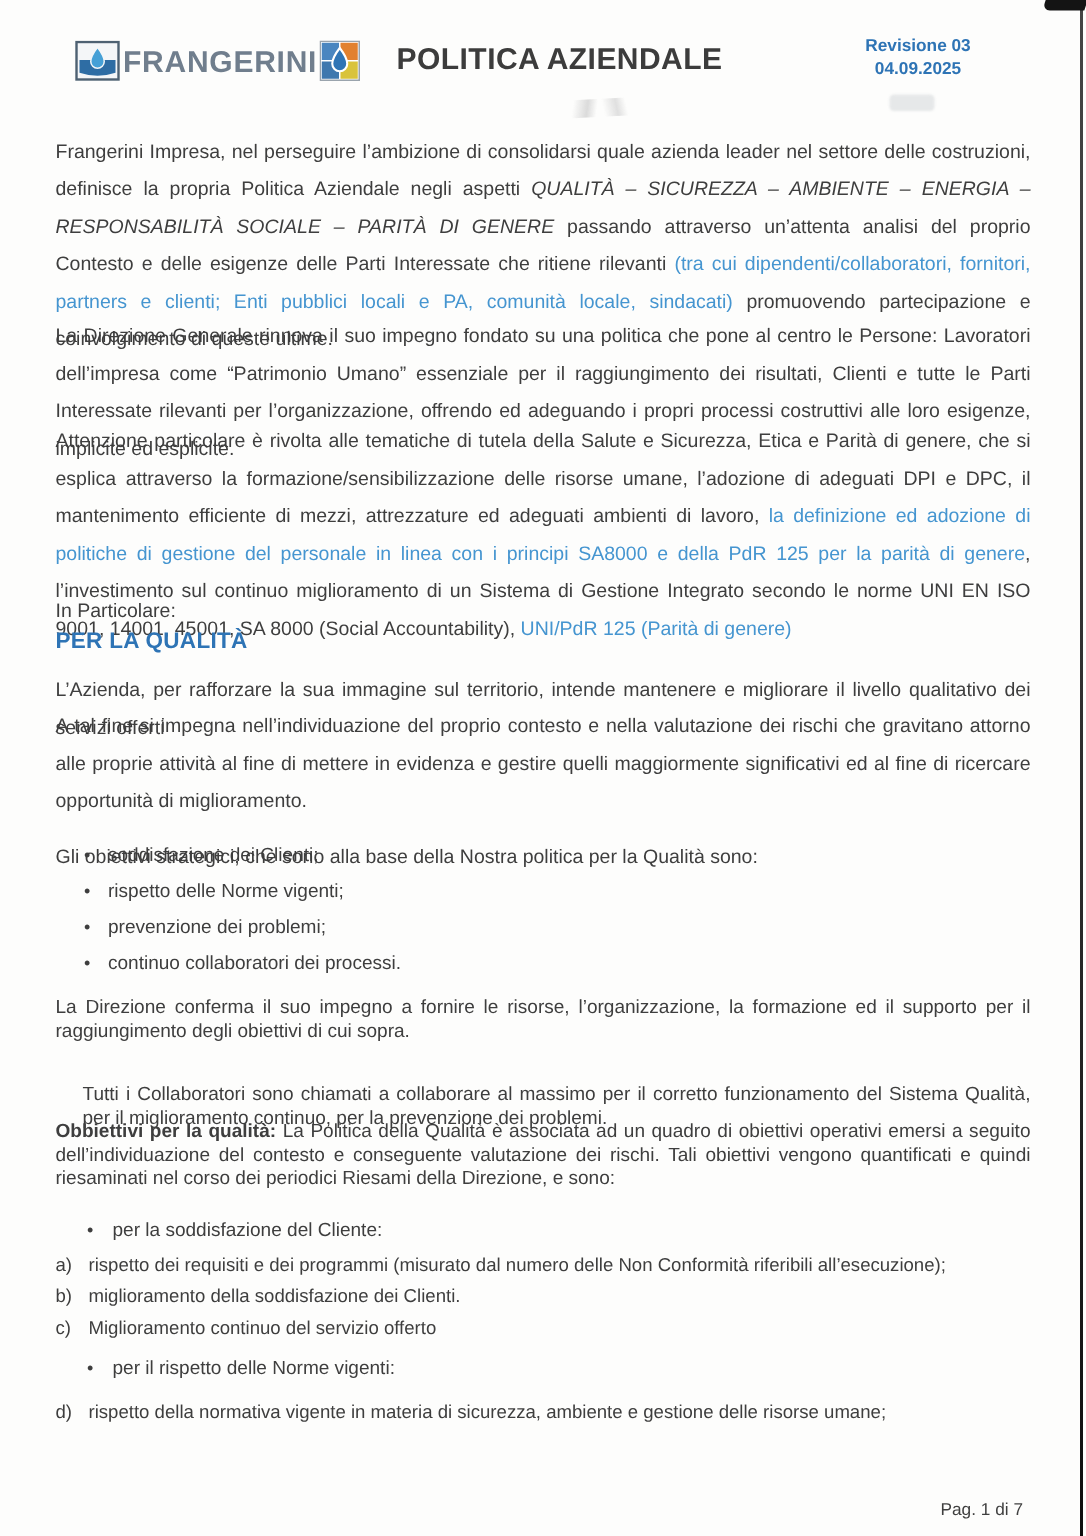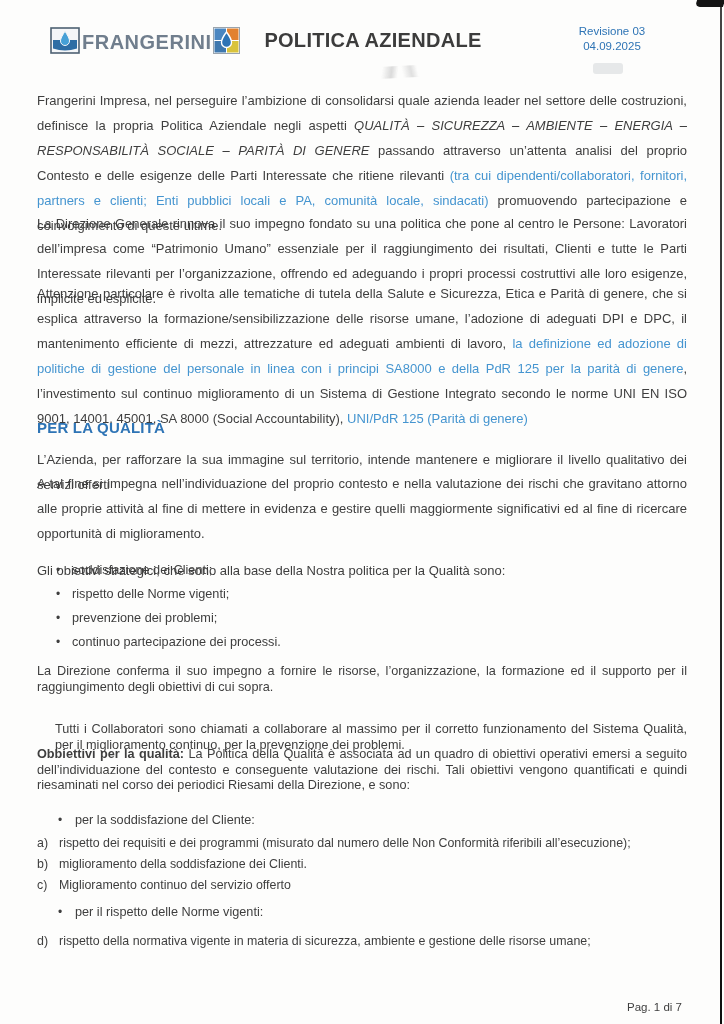--- a/index.html
+++ b/index.html
@@ -42,21 +42,21 @@
     color:#707e8d;
   }
   .logo-icon { display:block; }
   .title {
     position:absolute; top:29px; left:373px; transform:translateX(-50%);
     font-size:20px; font-weight:bold; color:#3c3c3c; letter-spacing:.3px;
     white-space:nowrap;
   }
   .revision {
     position:absolute; left:566px; top:24px; width:92px;
-    text-align:center; color:#2e74b5; font-size:11.5px; line-height:15px;
+    text-align:center; color:#2e74b5; font-size:11.5px; line-height:15px;font-weight:bold;
   }
 
   
   .block { position:absolute; left:37px; right:37px; }
   .wide  { font-size:13px;   line-height:25px;   text-align:justify; }
   .mid   { font-size:12.7px; line-height:15.5px; text-align:justify; }
   .tight { font-size:12.4px; line-height:13.6px; }
   .it    { font-style:italic; }
   .blue  { color:#4595d0; }
   .bold  { font-weight:bold; }
@@ -129,20 +129,21 @@
     <div>Revisione 03</div>
     <div>04.09.2025</div>
   </div>
 
   <p class="block wide b-p1"><span>Frangerini Impresa, nel perseguire l’ambizione di consolidarsi quale azienda leader nel settore delle costruzioni, definisce la propria Politica Aziendale negli aspetti </span><span class="it">QUALITÀ – SICUREZZA – AMBIENTE – ENERGIA – RESPONSABILITÀ SOCIALE – PARITÀ DI GENERE</span><span> passando attraverso un’attenta analisi del proprio Contesto e delle esigenze delle Parti Interessate che ritiene rilevanti </span><span class="blue">(tra cui dipendenti/collaboratori, fornitori, partners e clienti; Enti pubblici locali e PA, comunità locale, sindacati)</span><span> promuovendo partecipazione e coinvolgimento di queste ultime.</span></p>
 
   <p class="block wide b-p2">La Direzione Generale rinnova il suo impegno fondato su una politica che pone al centro le Persone: Lavoratori dell’impresa come “Patrimonio Umano” essenziale per il raggiungimento dei risultati, Clienti e tutte le Parti Interessate rilevanti per l’organizzazione, offrendo ed adeguando i propri processi costruttivi alle loro esigenze, implicite ed esplicite.</p>
 
   <p class="block wide b-p3"><span>Attenzione particolare è rivolta alle tematiche di tutela della Salute e Sicurezza, Etica e Parità di genere,  che si esplica attraverso la formazione/sensibilizzazione delle risorse umane, l’adozione di adeguati DPI e DPC, il mantenimento efficiente di mezzi, attrezzature ed adeguati ambienti di lavoro, </span><span class="blue">la definizione ed adozione di politiche di gestione del personale in linea con i principi SA8000 e della PdR 125 per la parità di genere</span><span>, l’investimento sul continuo miglioramento di un Sistema di Gestione Integrato secondo le norme UNI EN ISO 9001, 14001, 45001, SA 8000 (Social Accountability), </span><span class="blue">UNI/PdR 125 (Parità di genere)</span></p>
 
+  <p class="block b-inpart">In Particolare:</p>
 
   <h2 class="block b-heading">PER LA QUALITÀ</h2>
 
   <p class="block wide b-q2">A tal fine si impegna nell’individuazione del proprio contesto e nella valutazione dei rischi che gravitano attorno alle proprie attività al fine di mettere in evidenza e gestire quelli maggiormente significativi ed al fine di ricercare opportunità di miglioramento.</p>
   <p class="block wide b-q1">L’Azienda, per rafforzare la sua immagine sul territorio, intende mantenere e migliorare il livello qualitativo dei servizi offerti</p>
 
   <p class="block b-obj-intro">Gli obiettivi strategici, che sono alla base della Nostra politica per la Qualità sono:</p>
 
   <div class="block b-bullets">
     <div class="bullet-item">
@@ -152,21 +153,21 @@
     <div class="bullet-item">
       <span class="dot">•</span>
       <span>rispetto delle Norme vigenti;</span>
     </div>
     <div class="bullet-item">
       <span class="dot">•</span>
       <span>prevenzione dei problemi;</span>
     </div>
     <div class="bullet-item">
       <span class="dot">•</span>
-      <span>continuo partecipazione dei processi.</span>
+      <span>continuo collaboratori dei processi.</span>
     </div>
   </div>
 
   <p class="block mid b-dir">La Direzione conferma il suo impegno a fornire le risorse, l’organizzazione, la formazione ed il supporto per il raggiungimento degli obiettivi di cui sopra.</p>
   <p class="block mid b-coll">Tutti i Collaboratori sono chiamati a collaborare al massimo per il corretto funzionamento del Sistema Qualità, per il miglioramento continuo, per la prevenzione dei problemi.</p>
 
   <p class="block mid b-objq"><span class="bold">Obbiettivi per la qualità:</span><span> La Politica della Qualità è associata ad un quadro di obiettivi operativi emersi a seguito dell’individuazione del contesto e conseguente valutazione dei rischi. Tali obiettivi vengono quantificati e quindi riesaminati nel corso dei periodici Riesami della Direzione, e sono:</span></p>
 
   <div class="block b-bullet-single b-bul1">
     <span class="dot">•</span>

